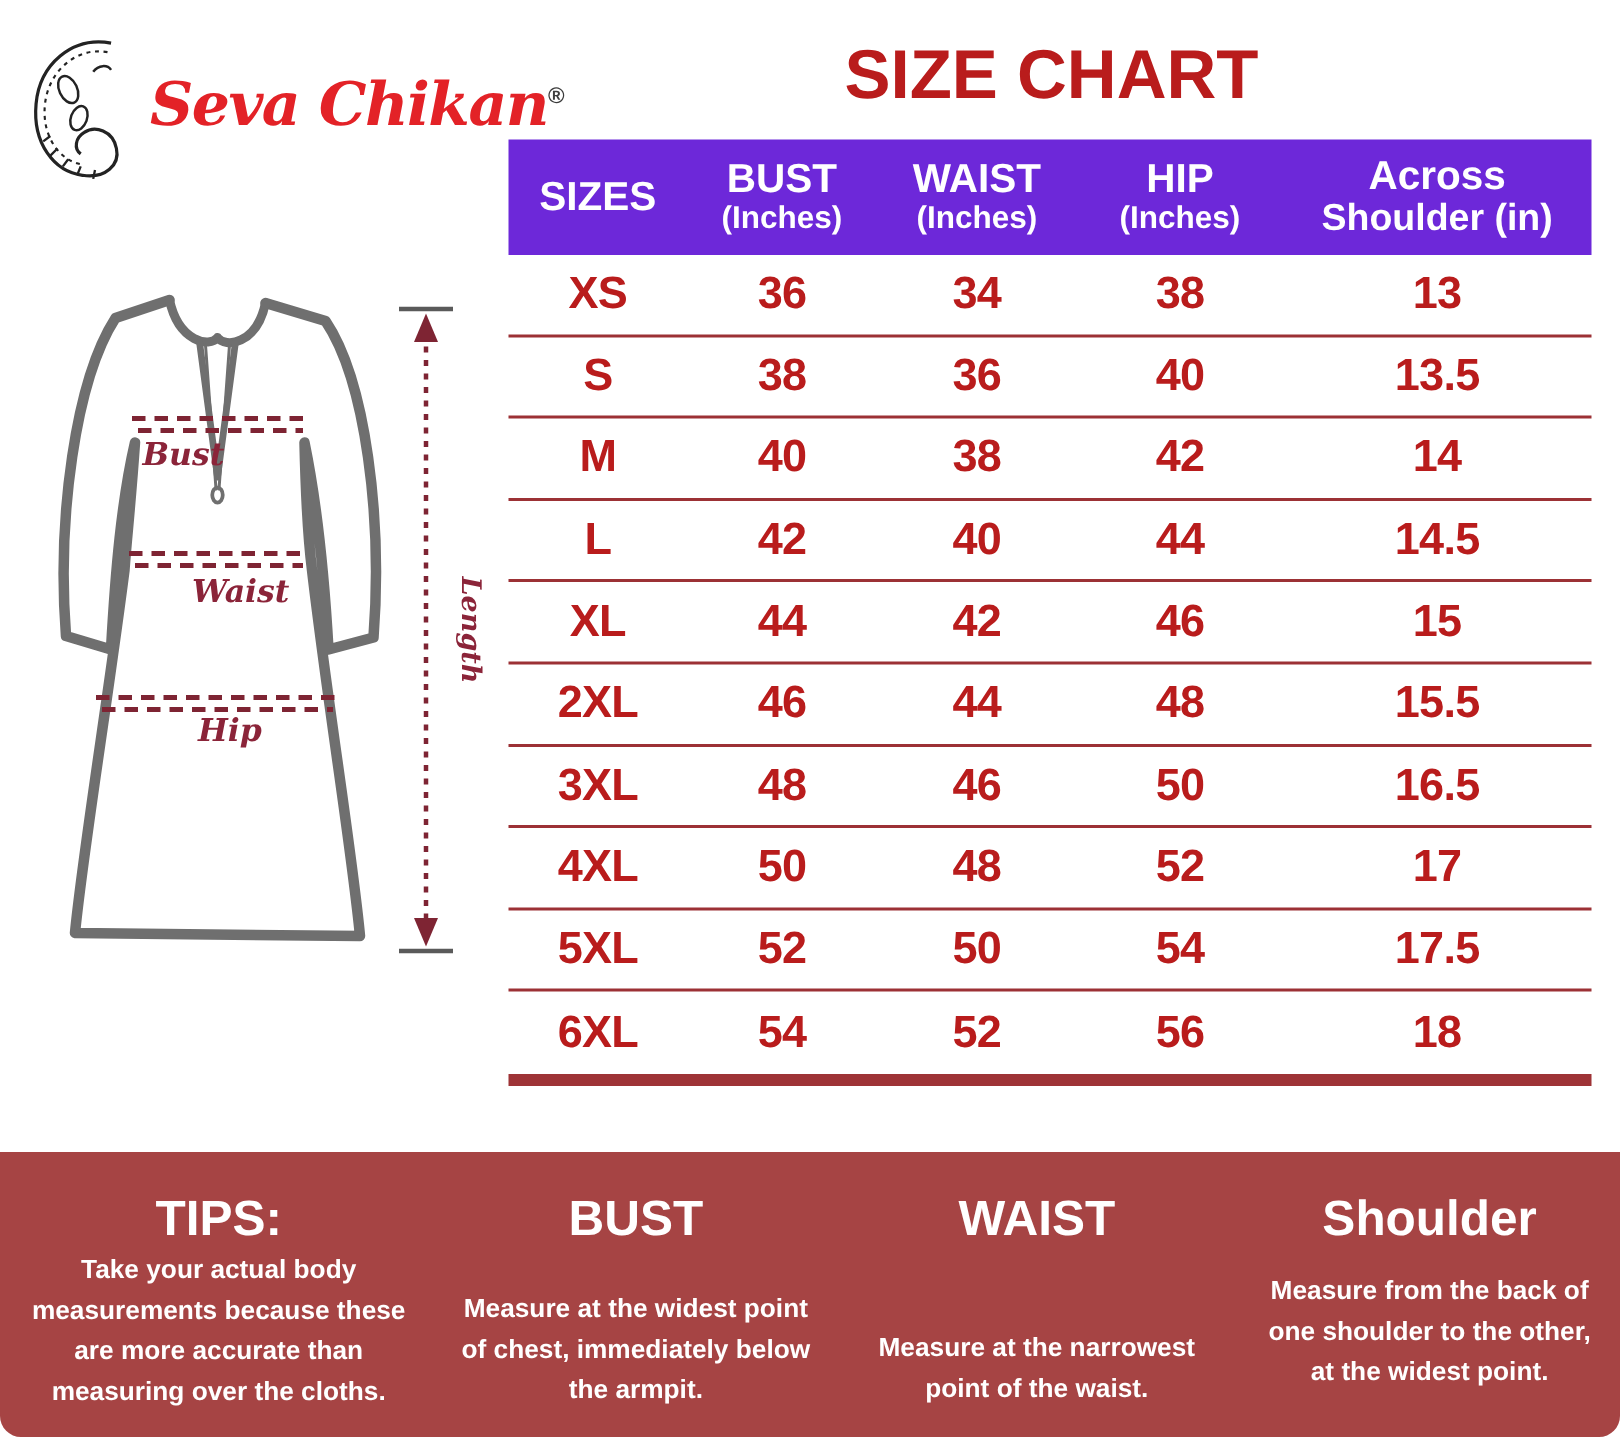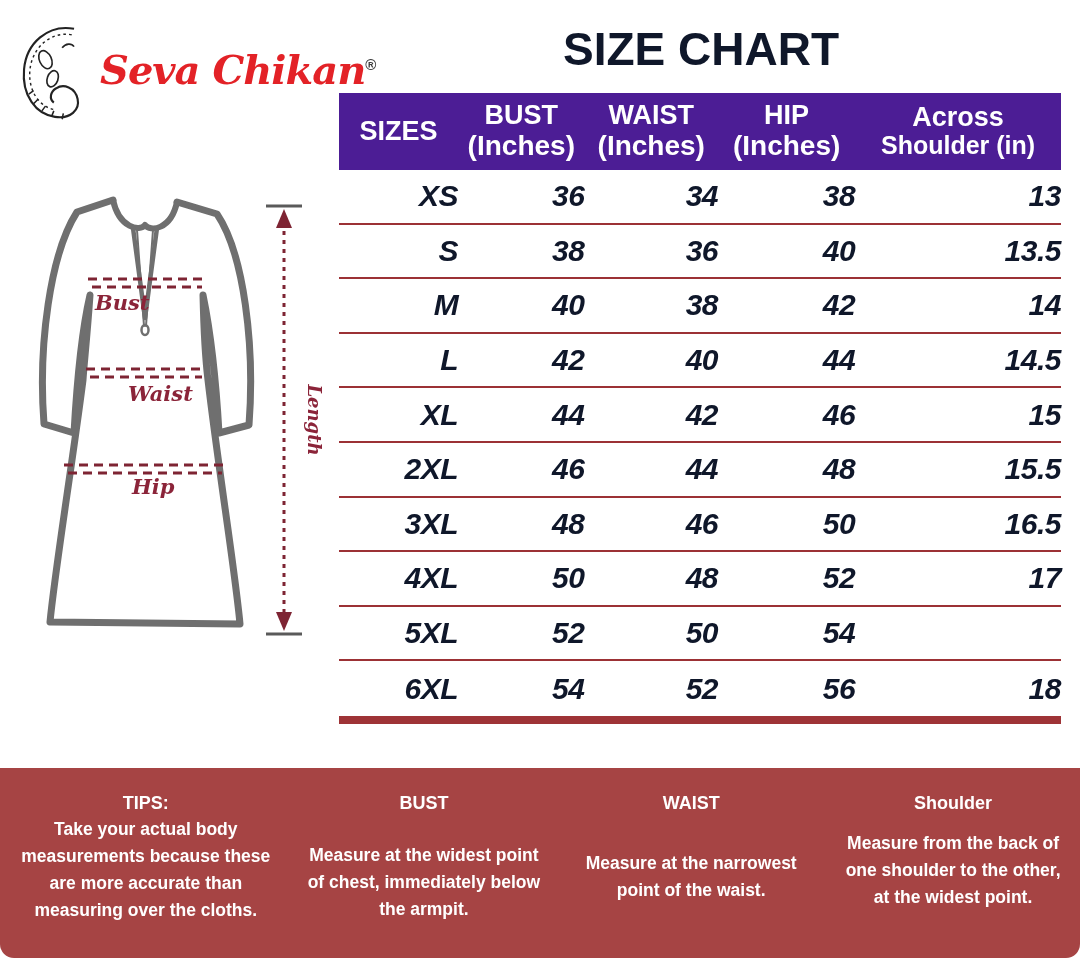--- a/index.html
+++ b/index.html
@@ -13,50 +13,50 @@
   .brand-line { font-family:"DejaVu Serif", serif; font-style:italic; font-weight:bold;
                 font-size:40px; line-height:1; color:#E32227; letter-spacing:-1px; white-space:nowrap; }
   .brand-line sup { font-size:15px; color:#3c3c3c; font-style:normal; font-family:"Liberation Sans",sans-serif; letter-spacing:0; }
   .brand-sub { display:flex; align-items:center; margin-top:7px; margin-left:2px; }
   .squares { display:flex; gap:7px; margin-right:12px; }
   .sq { width:13px; height:13px; display:inline-block; }
   .city { font-size:22px; color:#E32227; font-weight:400; }
 
   
   .page-title { position:absolute; left:340px; width:722px; top:22px; text-align:center;
-                font-size:46px; font-weight:700; color:#0f172a; letter-spacing:0px; }
+                font-size:46px; font-weight:700; color:#b91c1c; letter-spacing:0px; }
 
   
   .size-table { position:absolute; left:339px; top:93px; width:722px; }
   .thead { display:grid; grid-template-columns:16.5% 17.5% 18.5% 19% 28.5%;
-           background:#4c1d95; height:77px; align-items:center; }
+           background:#6d28d9; height:77px; align-items:center; }
   .th { text-align:center; color:#ffffff; display:flex; flex-direction:column; justify-content:center; }
   .th .main { font-size:27px; font-weight:700; line-height:1.05; }
-  .th .sub  { font-size:28px; font-weight:700; line-height:1.15; }
+  .th .sub  { font-size:21px; font-weight:700; line-height:1.15; }
   .th .sub:empty { display:none; }
   .th:nth-child(5) .sub { font-size:25px; }
   .tbody .trow { display:grid; grid-template-columns:16.5% 17.5% 18.5% 19% 28.5%;
                  height:54.6px; align-items:center; border-bottom:2px solid #9C3135; }
   .tbody .trow:last-child { border-bottom:none; }
-  .td { text-align:right; font-size:30px; font-weight:700; color:#0f172a; letter-spacing:-0.5px;font-style:italic; }
+  .td { text-align:center; font-size:30px; font-weight:700; color:#b91c1c; letter-spacing:-0.5px; }
   .bottom-bar { height:8px; background:#9E3336; }
 
   
   .diagram { position:absolute; left:20px; top:188px; }
 
   
   .measure-guide { position:absolute; left:0; top:768px; width:1080px; height:190px;
                    background:#A64444; display:grid; grid-template-columns:27% 24.5% 25% 23.5%; }
   .guide-sec { display:flex; flex-direction:column; align-items:center; }
-  .guide-head { margin-top:25px; color:#ffffff; font-size:18px; font-weight:700; }
+  .guide-head { margin-top:25px; color:#ffffff; font-size:33px; font-weight:700; }
   .guide-text { margin-top:19px; color:#ffffff; font-size:17.5px; font-weight:700;
                 line-height:1.55; text-align:center; }
   .guide-sec:nth-child(1) .guide-text { width:256px; margin-top:2px; }
   .guide-sec:nth-child(2) .guide-text { width:244px; margin-top:28px; }
-  .guide-sec:nth-child(3) .guide-text { width:238px; margin-top:36px; }
+  .guide-sec:nth-child(3) .guide-text { width:238px; margin-top:54px; }
   .guide-sec:nth-child(4) .guide-text { width:234px; margin-top:16px; }
 </style>
 </head>
 <body>
 
 <div class="page">
 
   <div class="logo">
     <svg class="paisley" viewBox="0 0 64 84">
       <g fill="none" stroke="#232323" stroke-width="1.8">
@@ -161,20 +161,21 @@
       <div class="td">48</div>
       <div class="td">52</div>
       <div class="td">17</div>
     </div>
 
     <div class="trow">
       <div class="td">5XL</div>
       <div class="td">52</div>
       <div class="td">50</div>
       <div class="td">54</div>
+      <div class="td">17.5</div>
     </div>
 
     <div class="trow">
       <div class="td">6XL</div>
       <div class="td">54</div>
       <div class="td">52</div>
       <div class="td">56</div>
       <div class="td">18</div>
     </div>
   </div>

